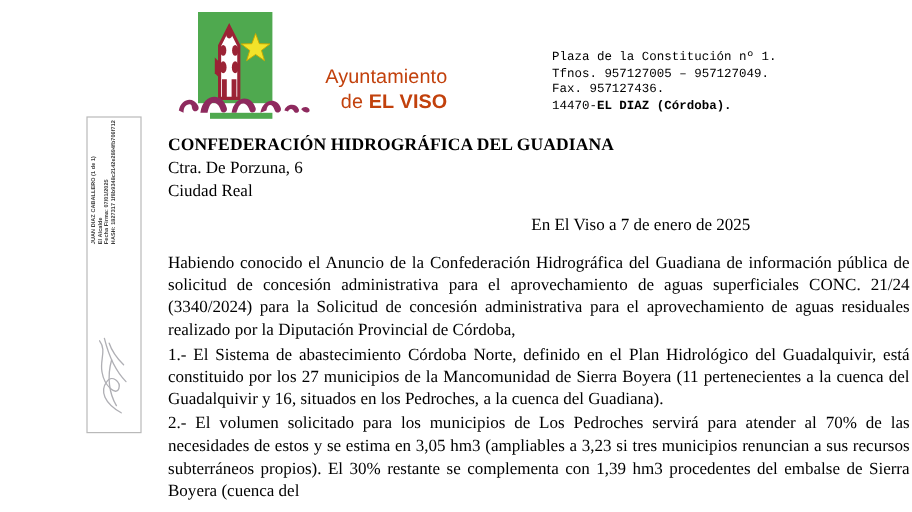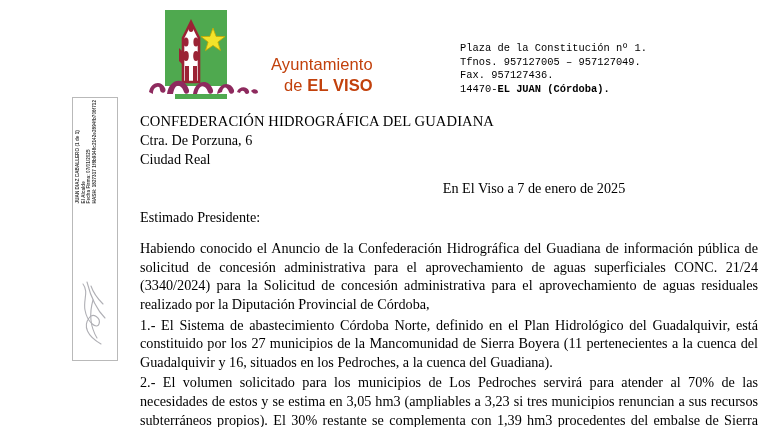--- a/index.html
+++ b/index.html
@@ -103,20 +103,21 @@
     position: absolute;
     left: 140px;
     top: 112px;
     width: 618px;
   }
   .recipient-title {
     font-size: 14.6px;
     line-height: 19px;
     letter-spacing: 0.1px;
     white-space: nowrap;
+    font-weight: bold;
   }
   .recipient-line {
     font-size: 14.2px;
     line-height: 18.6px;
     white-space: nowrap;
   }
   #date-line {
     margin-top: 11px;
     font-size: 14.2px;
     line-height: 18px;
@@ -180,21 +181,21 @@
 
     <div id="brand-text">
       <div class="line1">Ayuntamiento</div>
       <div class="line2"><span>de </span><span class="bold">EL VISO</span></div>
     </div>
 
     <div id="contact-block">
       <div>Plaza de la Constitución nº 1.</div>
       <div>Tfnos. 957127005 – 957127049.</div>
       <div>Fax. 957127436.</div>
-      <div><span>14470-</span><span class="bold">EL JUAN (Córdoba).</span></div>
+      <div><span>14470-</span><span class="bold">EL DIAZ (Córdoba).</span></div>
     </div>
   </div>
 
   <div id="signature-stamp">
     <div id="stamp-rotor">
       <div id="stamp-text">
         <div>JUAN DIAZ CABALLERO (1 de 1)</div>
         <div>El Alcalde</div>
         <div>Fecha Firma: 07/01/2025</div>
         <div>HASH: 1827317 1f8b9348c2142e2894fb706f712</div>
@@ -211,21 +212,20 @@
   </div>
 
   <div id="doc-body">
 
     <div class="recipient-title">CONFEDERACIÓN HIDROGRÁFICA DEL GUADIANA</div>
     <div class="recipient-line">Ctra. De Porzuna, 6</div>
     <div class="recipient-line">Ciudad Real</div>
 
     <div id="date-line">En El Viso a 7 de enero de 2025</div>
 
-    <div id="salutation">Estimado Presidente:</div>
 
     <div class="body-para">Habiendo conocido el Anuncio de la Confederación Hidrográfica del Guadiana de información pública de solicitud de concesión administrativa para el aprovechamiento de aguas   superficiales CONC. 21/24 (3340/2024) para la Solicitud de concesión administrativa para el aprovechamiento de aguas residuales realizado por la Diputación Provincial de Córdoba,</div>
 
     <div class="body-para tight">1.- El Sistema de abastecimiento Córdoba Norte, definido en el Plan Hidrológico del Guadalquivir, está constituido por los 27 municipios de la Mancomunidad de Sierra Boyera (11 pertenecientes a la cuenca del Guadalquivir y 16, situados en los Pedroches, a la cuenca del Guadiana).</div>
 
     <div class="body-para tight">2.- El volumen solicitado para los municipios de Los Pedroches servirá para atender al 70% de las necesidades de estos y se estima en 3,05 hm3 (ampliables a 3,23 si tres municipios renuncian a sus recursos subterráneos propios). El 30% restante se complementa con 1,39 hm3 procedentes del embalse de Sierra Boyera (cuenca del</div>
   </div>
 
 </div>
 

